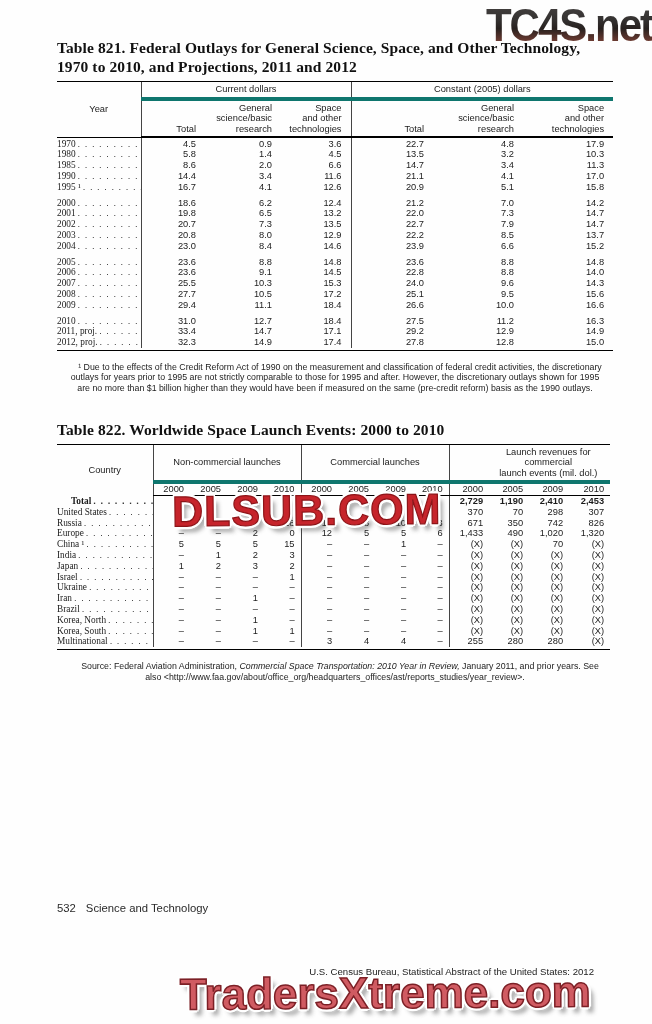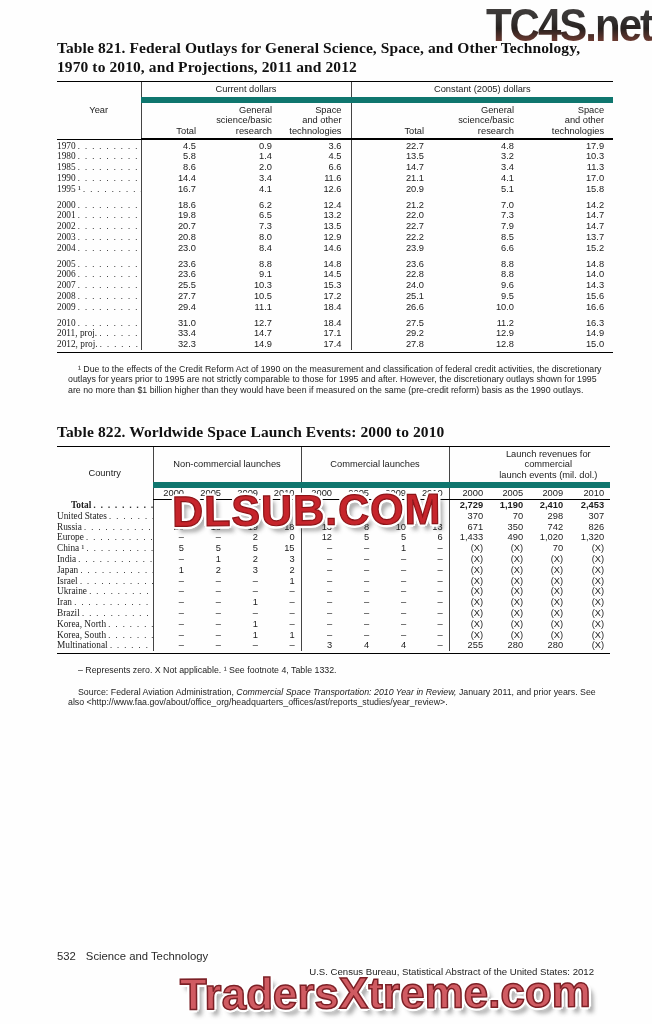--- a/index.html
+++ b/index.html
@@ -11,43 +11,43 @@
   .tbl-title { font-family:"Liberation Serif", serif; font-weight:bold; font-size:15.5px;
                line-height:19px; color:#111; white-space:pre-line; letter-spacing:0.1px; }
   .tbl-sub { font-size:8.7px; margin-top:4px; color:#222; }
 
   
   table { border-collapse:collapse; table-layout:fixed; width:100%;
           font-size:9.3px; line-height:10.6px; color:#1b1b1b; }
   th, td { padding:0; font-weight:normal; vertical-align:bottom; }
   .num { text-align:right; padding-right:9px; }
   .yr-num { text-align:right; padding-right:6px; }
-  .grp-h { text-align:center; border-bottom:6px solid #0f766e; padding:2px 2px 2px 2px; vertical-align:middle; }
+  .grp-h { text-align:center; border-bottom:4px solid #0f766e; padding:2px 2px 2px 2px; vertical-align:middle; }
   .subcol { text-align:right; white-space:pre-line; padding:2px 9px 2px 0; }
   .vline { border-left:1px solid #444; }
   .topline { border-top:1.6px solid #000; }
   .headsep { border-bottom:1.2px solid #000; }
   tbody tr.gap td { padding-top:5px; }
   tbody tr.bold td { font-weight:bold; }
   .lblwrap { display:flex; align-items:baseline; overflow:hidden; }
   .lbl-t { white-space:nowrap;font-family:Liberation Serif, serif; }
   .dots { flex:1; overflow:hidden; white-space:nowrap; color:#333; letter-spacing:1px; padding-left:2px; }
   .indent .lbl-t { padding-left:14px; }
   .t821 tbody td, .t822 tbody td { height:10.8px; }
   .botline { border-bottom:1.6px solid #000; }
 
   
   .fnote { font-size:8.8px; line-height:10.6px; margin-top:6px; color:#222; }
-  .fnote p { margin:11px; text-indent:10px; }
+  .fnote p { margin:11px; text-indent:10px;text-align:center; }
   .ital { font-style:italic; }
 
   .t822-wrap { margin-top:26px; }
 
   
-  .footer-left { position:absolute; left:57px; top:950px; font-size:11.3px; color:#2a2a2a; }
+  .footer-left { position:absolute; left:57px; top:902px; font-size:11.3px; color:#2a2a2a; }
   .footer-left .pgnum { margin-right:10px; }
   .footer-credit { position:absolute; right:58px; top:966px; font-size:9.6px; color:#222; }
 
   
   .wm { position:absolute; font-weight:bold; pointer-events:none; }
   .wm-tc4s { top:0px; right:0px; font-size:42px; letter-spacing:-2px;
              font-family:"Liberation Sans", sans-serif; transform:scaleY(1.08); transform-origin:top right;
              background:linear-gradient(180deg,#474443 5%,#33302f 40%,#27211f 55%,#7c4136 85%,#8d5147 100%);
              -webkit-background-clip:text; background-clip:text; color:transparent; z-index:30; }
   .wm-dlsub { left:172px; top:486px; font-size:43px; letter-spacing:1px; z-index:20;
@@ -731,21 +731,20 @@
             </tr>
           </tbody>
         <tfoot>
             <tr>
               <td colspan="13" class="botline" style="padding:0; height:2px;"></td>
             </tr>
           </tfoot>
       </table>
 
       <div class="fnote">
-        <p>– Represents zero. X Not applicable. ¹ See footnote 4, Table 1332.</p>
         <p><span>Source: Federal Aviation Administration, </span><span class="ital">Commercial Space Transportation: 2010 Year in Review,</span><span> January 2011, and prior years. See also &lt;http://www.faa.gov/about/office_org/headquarters_offices/ast/reports_studies/year_review&gt;.</span></p>
       </div>
     </div>
 
   </div>
 
   <div class="footer-left">
     <span class="pgnum">532</span><span>Science and Technology</span>
   </div>
   <div class="footer-credit">U.S. Census Bureau, Statistical Abstract of the United States: 2012</div>

